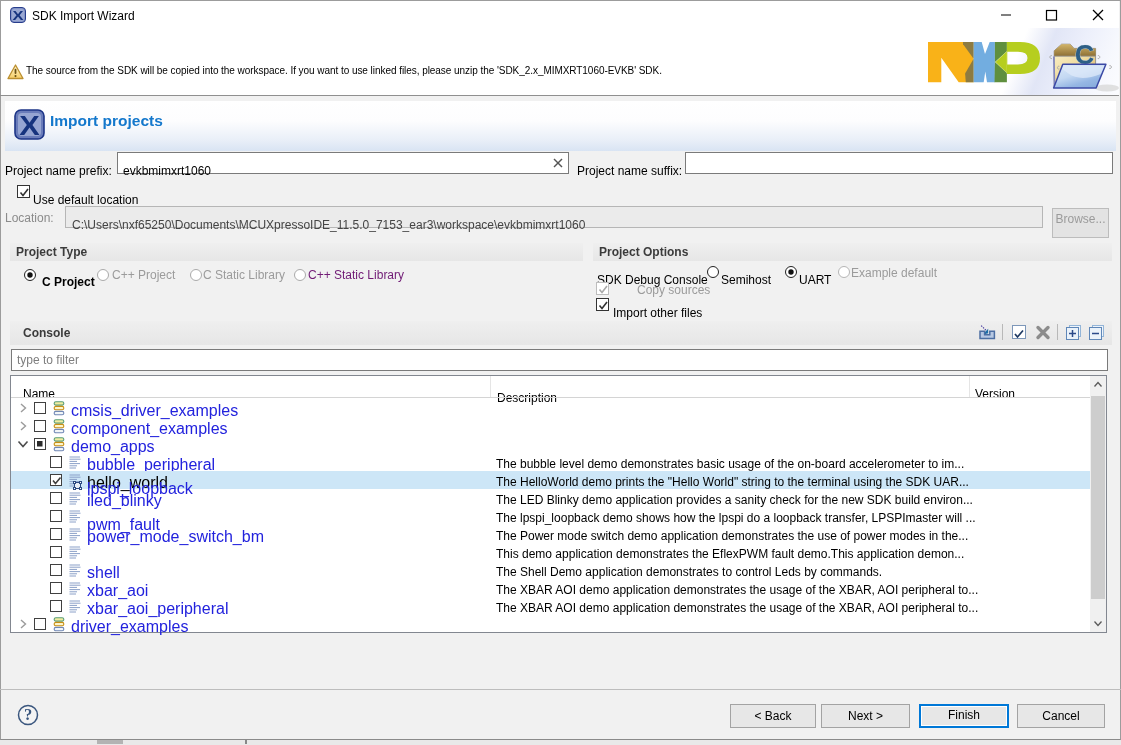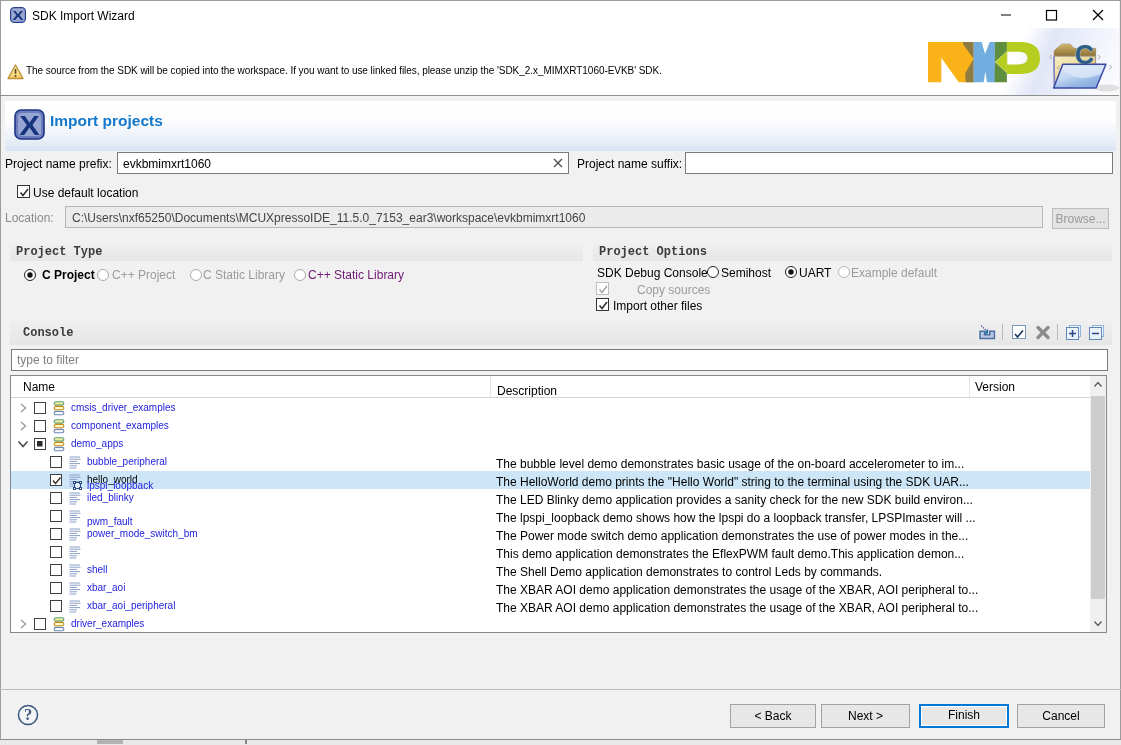--- a/index.html
+++ b/index.html
@@ -14,31 +14,31 @@
 .swirl { position:absolute; right:0; top:27px; width:170px; height:68px;
   background:
    linear-gradient(112deg, rgba(255,255,255,0) 40%, rgba(222,227,245,0.9) 55%, rgba(231,235,250,0.75) 72%, rgba(240,243,252,0.55) 88%, rgba(246,248,253,0.4) 100%);
 }
 .ttl { position:absolute; left:31px; top:8px; font-size:12px; color:#000; }
 .warn-text { position:absolute; left:25px; top:64px; font-size:10px; letter-spacing:-0.05px; color:#000; }
 .sep1 { position:absolute; left:0px; top:95px; width:1119px; height:1px; background:#8f8f8f; }
 .banner { position:absolute; left:5px; top:101px; width:1111px; height:50px;
   background:linear-gradient(to bottom, #ffffff 0%, #fdfdfe 40%, #e9eff8 78%, #d9e4f3 100%); }
 .banner-title { position:absolute; left:45px; top:11px; font-size:15.5px; font-weight:bold; color:#1478cc; }
-.lbl { font-size:12px; color:#000; white-space:nowrap; }
+.lbl { font-size:12px; color:#000; white-space:nowrap;margin-top:7px; }
 .glbl { font-size:12px; color:#8b8b8b; white-space:nowrap; }
 .tin { position:absolute; background:#fff; border:1px solid #7a7a7a; }
 .tin-dis { position:absolute; background:#ebebeb; border:1px solid #b6b6b6; }
-.band { position:absolute; height:18px; background:linear-gradient(#efefef,#e6e6e6);font-family:Liberation Mono, monospace; }
+.band { position:absolute; height:18px; background:linear-gradient(#efefef,#e6e6e6); }
 .band > span { position:absolute; left:6px; top:2px; font-size:12px; font-weight:bold; color:#3b3b3b; }
 .cb { position:absolute; width:13px; height:13px; background:#fff; border:1px solid #333; }
 .cb svg, .rad svg { position:absolute; left:0; top:0; }
 .rad { position:absolute; width:12px; height:12px; border-radius:50%; background:#fff; border:1px solid #333; }
 .btn { position:absolute; height:24px; background:#e7e7e7; border:1px solid #a3a3a3; font-size:12px; color:#000; text-align:center; line-height:22px; }
-.tree-name { font-size:10px; color:#2222dd; white-space:nowrap; }
+.tree-name { font-size:16px; color:#2222dd; white-space:nowrap; }
 .desc { font-size:12px; color:#000; white-space:nowrap; }
 </style>
 </head>
 <body>
 <div class="win"></div>
 <div class="titlearea">
   <div class="swirl"></div>
 
   <svg class="abs" style="left:9px;top:6px" width="16" height="16" viewBox="0 0 16 16">
     <rect x="0.5" y="0.5" width="15" height="15" rx="3.5" fill="#8494c6" stroke="#273d8c" stroke-width="1"></rect>
@@ -137,21 +137,21 @@
 <div class="cb" style="left:17px;top:185px">
   <svg width="13" height="13" viewBox="0 0 13 13">
       <path d="M2.5 6.5 L5 9.5 L10 3" fill="none" stroke="#333" stroke-width="1.6"></path>
     </svg>
 </div>
 <div class="lbl abs" style="left:33px;top:186px">Use default location</div>
 
 <div class="glbl abs" style="left:5px;top:211px">Location:</div>
 <div class="tin-dis" style="left:65px;top:206px;width:978px;height:22px"></div>
 <div class="lbl abs" style="left:72px;top:211px;color:#444">C:\Users\nxf65250\Documents\MCUXpressoIDE_11.5.0_7153_ear3\workspace\evkbmimxrt1060</div>
-<div class="btn" style="left:1052px;top:208px;width:57px;height:21px;background:#e3e3e3;border-color:#bcbcbc;color:#9b9b9b;line-height:21px">Browse...</div>
+<div class="btn" style="left:1052px;top:208px;width:57px;height:30px;background:#e3e3e3;border-color:#bcbcbc;color:#9b9b9b;line-height:21px">Browse...</div>
 
 <div class="band" style="left:10px;top:243px;width:573px">
     <span>Project Type</span>
   </div>
 <div class="rad" style="left:24px;top:269px;border-color:#222">
   <svg width="10" height="10" viewBox="0 0 10 10">
       <circle cx="5" cy="5" r="2.7" fill="#111"></circle>
     </svg>
 </div>
 <div class="lbl abs" style="left:42px;top:268px;font-weight:bold">C Project</div>

